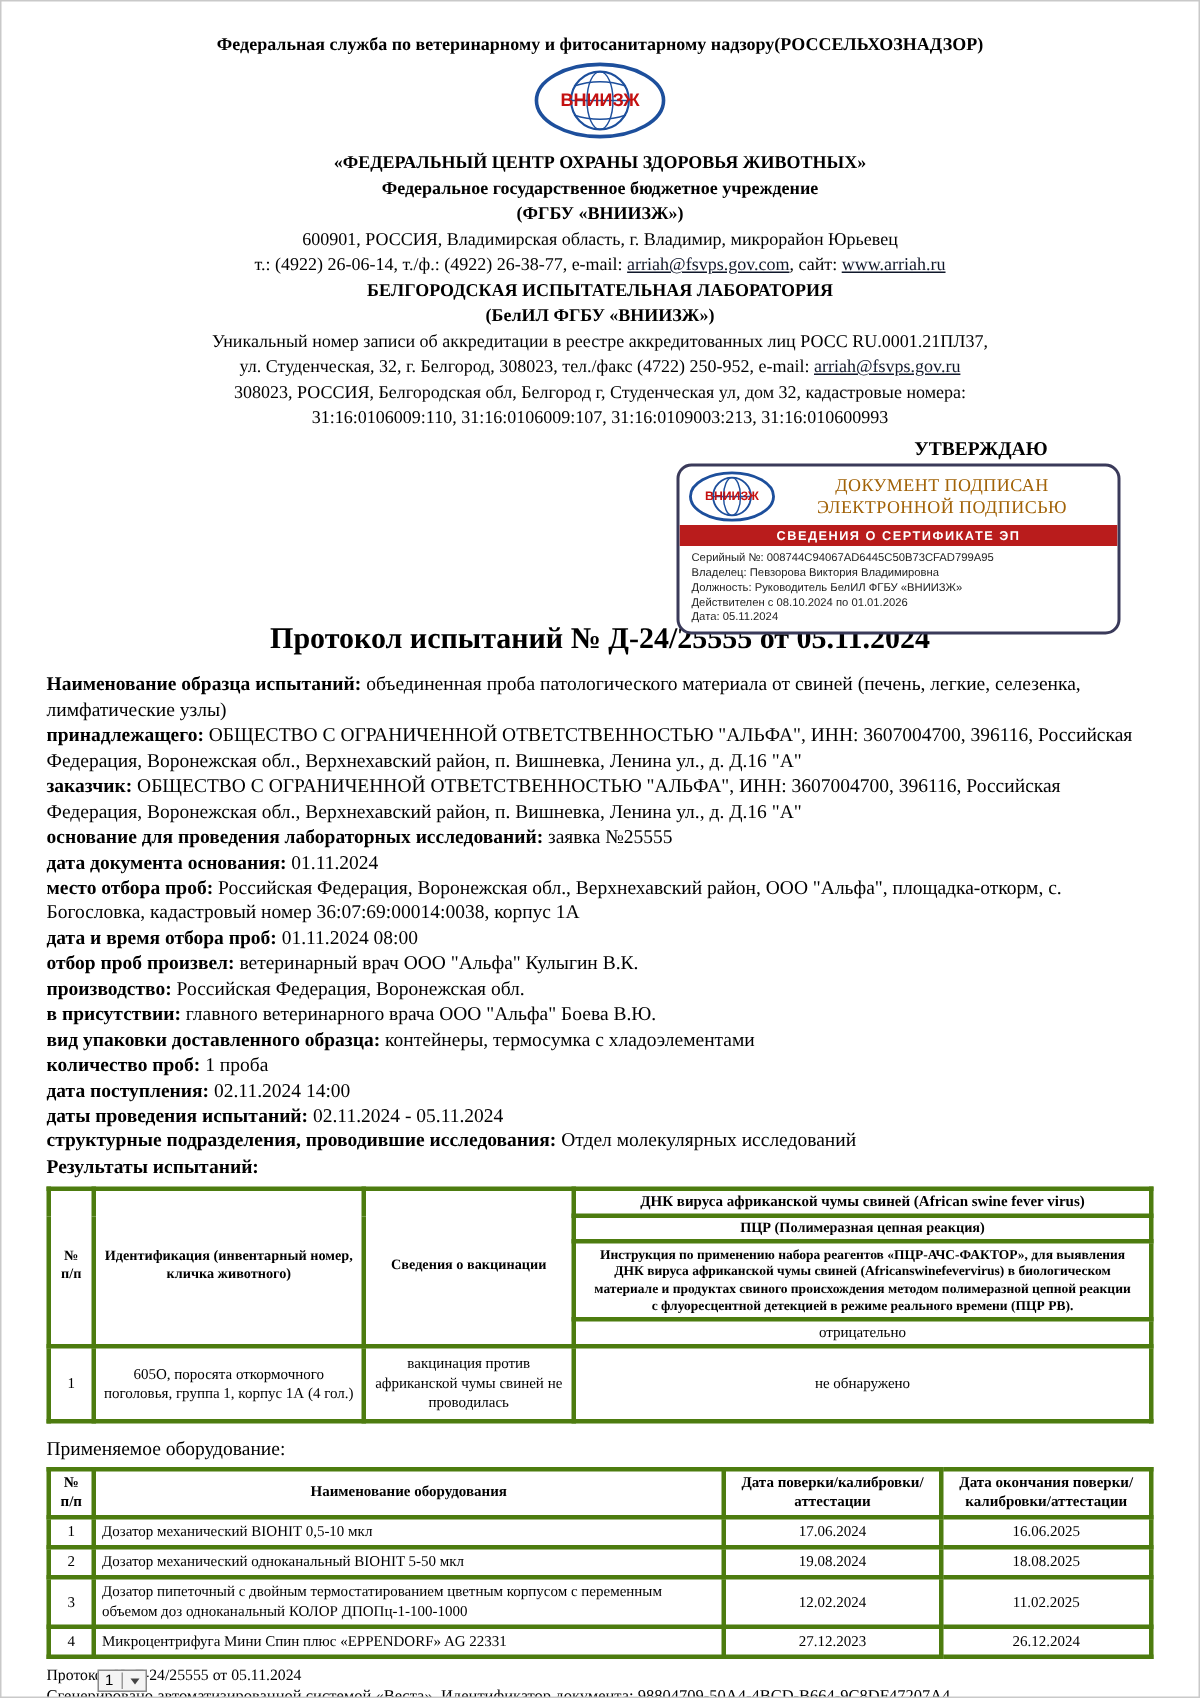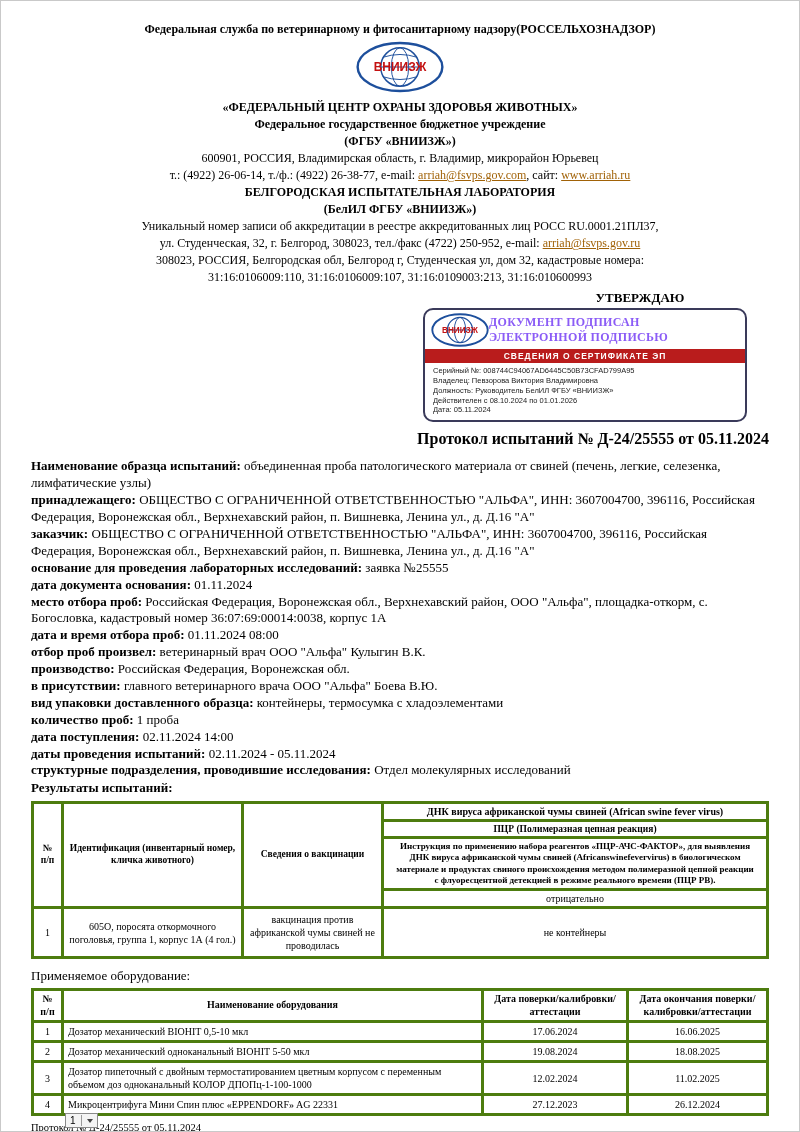--- a/index.html
+++ b/index.html
@@ -9,34 +9,34 @@
     font-family:"Liberation Serif","DejaVu Serif",serif; color:#000;
     border:1px solid #c9c9c9;
   }
   .page { padding:20px 30px 0 30px; }
 
   
   .hdr { text-align:center; }
   .hl { font-size:12px; line-height:1.42; }
   .bold { font-weight:bold; }
   .logo-wrap { margin:3px auto 2px; }
-  a.link { color:#a16207; text-decoration:underline; cursor:pointer; }
+  a.link { color:#0f172a; text-decoration:underline; cursor:pointer; }
 
   
   .stamp-zone { position:relative; height:120px; margin-top:4px; }
-  .stamp { position:absolute; top:0; right:22px; width:324px; }
+  .stamp { position:absolute; top:0; right:22px; width:296px; }
   .approve { text-align:center; padding-left:110px; font-size:13px; font-weight:bold; margin-bottom:2px; }
   .stamp-box { border:2px solid #3a3a5a; border-radius:10px; overflow:hidden; background:#fff; }
   .stamp-top { display:flex; align-items:center; padding:3px 6px 2px; }
-  .signed { flex:1; font-weight:bold; color:#8b5cf6; font-size:12px; line-height:1.25; letter-spacing:.3px; }
+  .signed { flex:1; text-align:center; font-weight:normal; color:#a16207; font-size:12px; line-height:1.25; letter-spacing:.3px; }
   .cert-bar { background:#b91c1c; color:#fff; text-align:center; font-family:"Liberation Sans",sans-serif; font-size:8.5px; font-weight:bold; letter-spacing:1px; padding:2px 0; }
   .cert-details { padding:3px 8px 5px; font-family:"Liberation Sans",sans-serif; font-size:7.5px; line-height:1.3; color:#222; }
 
   
-  .title { text-align:right; font-size:16px; font-weight:bold; margin:20px 0 10px; }
+  .title { text-align:center; font-size:20px; font-weight:bold; margin:4px 0 10px; }
   .fld { font-size:13px; line-height:1.3; }
   .results-heading { font-size:13px; font-weight:bold; line-height:1.3; margin-top:1px; }
 
   
   table { border-collapse:collapse; width:100%; table-layout:fixed; margin-top:4px; }
   td, th { border:3px solid #4d7c0f; padding:2px 4px; vertical-align:middle; font-weight:normal; }
   .rt .hcell { font-weight:bold; text-align:center; font-size:9.5px; line-height:1.25; }
   .rt .tname { font-weight:bold; text-align:center; font-size:10px; }
   .rt .method { font-weight:bold; text-align:center; font-size:9.5px; }
   .rt .mdoc { font-weight:bold; text-align:center; font-size:9px; line-height:1.25; padding:2px 10px; }
@@ -166,21 +166,21 @@
     <tr>
           <td class="mdoc">Инструкция по применению набора реагентов «ПЦР-АЧС-ФАКТОР», для выявления ДНК вируса африканской чумы свиней (Africanswinefevervirus) в биологическом материале и продуктах свиного происхождения методом полимеразной цепной реакции с флуоресцентной детекцией в режиме реального времени (ПЦР РВ).</td>
         </tr>
     <tr>
           <td class="norm">отрицательно</td>
         </tr>
     <tr>
       <td class="dcell">1</td>
       <td class="dcell">605O, поросята откормочного поголовья, группа 1, корпус 1А (4 гол.)</td>
       <td class="dcell">вакцинация против африканской чумы свиней не проводилась</td>
-      <td class="dcell">не контейнеры</td>
+      <td class="dcell">не обнаружено</td>
     </tr>
   </tbody>
     </table>
 
   <p class="eq-heading">Применяемое оборудование:</p>
   <table class="et">
     <colgroup>
         <col style="width:30px">
         <col>
         <col style="width:145px">

